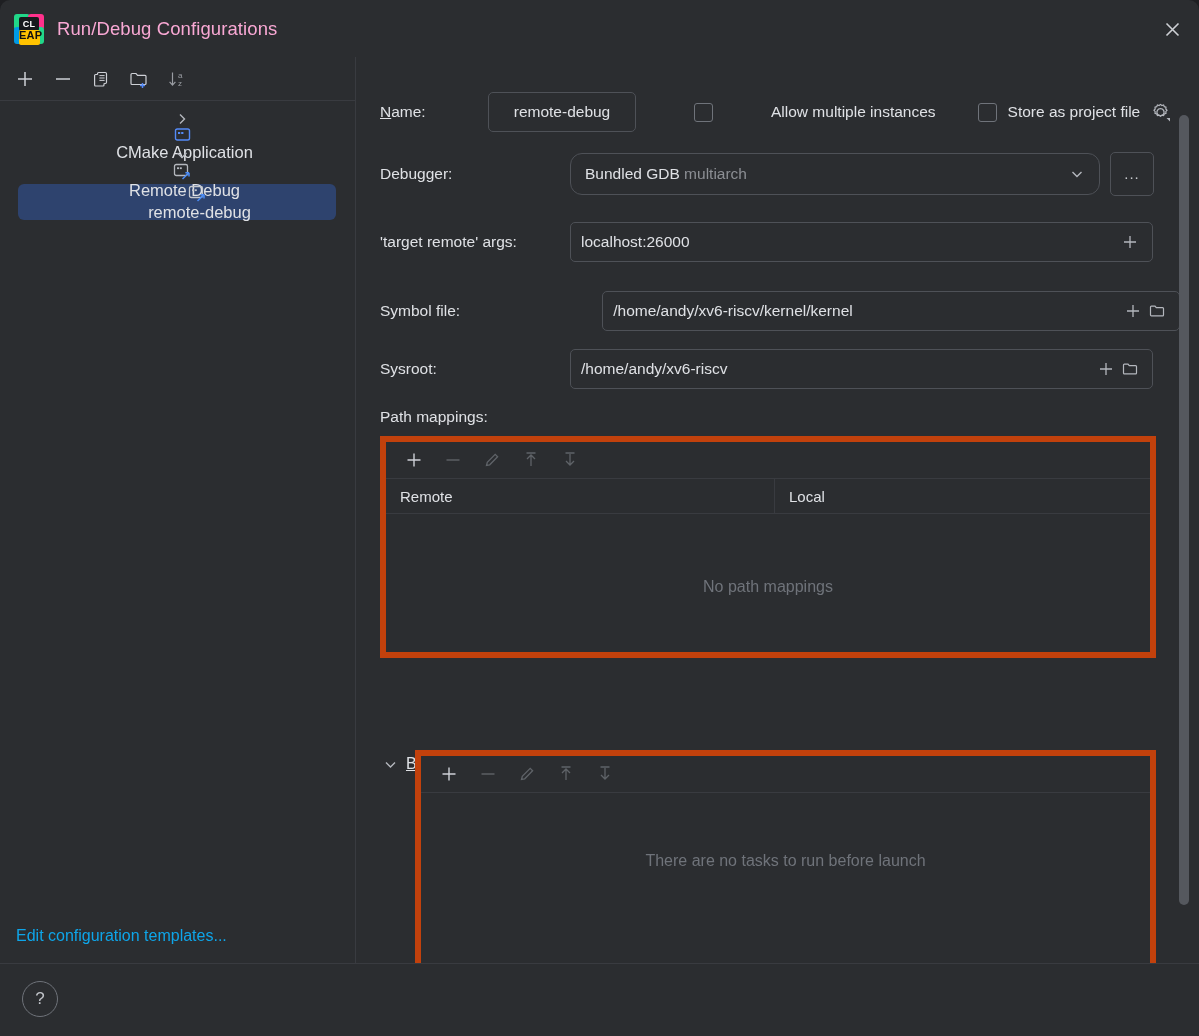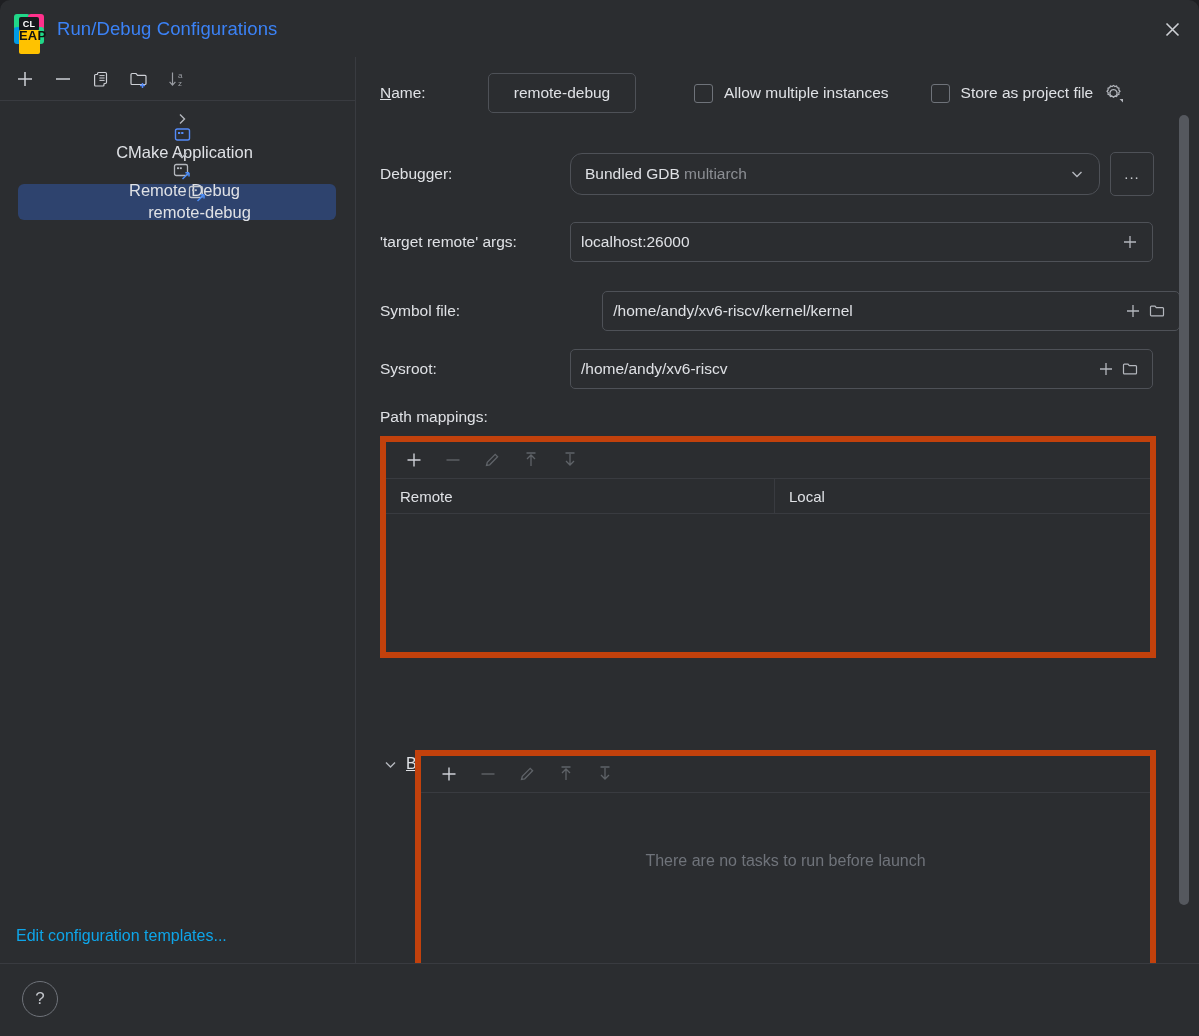--- a/index.html
+++ b/index.html
@@ -38,29 +38,29 @@
   .logo-c2 { left: 14px; top: 0; width: 16px; height: 16px; background: #FF318C; }
   .logo-c3 { left: 0;  top: 13px; width: 17px; height: 17px; background: #009AE5; }
   .logo-c4 { left: 14px; top: 13px; width: 16px; height: 17px; background: #21D789; }
   .logo-center {
     position: absolute; left: 5px; top: 3px; width: 20px; height: 14px;
     background: #17191c; border-radius: 2px;
     color: #fff; font-size: 9px; font-weight: bold;
     line-height: 14px; text-align: center; letter-spacing: .3px;
   }
   .logo-eap {
-    position: absolute; left: 5px; top: 16px; width: 21px; height: 24px;
+    position: absolute; left: 5px; top: 16px; width: 21px; height: 15px;
     background: #FFC200; border-radius: 2px;
-    color: #111; font-size: 13px; font-weight: bold;
+    color: #111; font-size: 11px; font-weight: bold;
     line-height: 11px; text-align: right; letter-spacing: .2px;
   }
   .dialog-title {
     margin-left: 13px;
     font-size: 18.5px;
-    color: #3b82f6;
+    color: #f9a8d4;
     letter-spacing: .1px;
   }
   .close-btn {
     position: absolute; right: 10px; top: 12px;
     width: 34px; height: 34px;
     display: flex; align-items: center; justify-content: center;
     border-radius: 5px; cursor: default;
   }
 
   
@@ -335,29 +335,29 @@
         </div>
         <div class="tree-label">remote-debug</div>
       </div>
     </div>
 
     <div class="edit-templates">Edit configuration templates...</div>
   </div>
 
   <div class="right-panel">
 
-    <div class="row" style="top:16px; left:23px; width:800px;">
+    <div class="row" style="top:35px; left:23px; width:800px;">
       <div class="flabel" style="width:85px;">
         <u>N</u><span>ame:</span>
       </div>
       <div class="textfield" style="width:148px; height:40px; margin-left:23px; justify-content:center;">
         <span class="val" style="flex:none;">remote-debug</span>
       </div>
 
-      <div class="checkbox-row" style="margin-left:58px;">
+      <div class="checkbox-row" style="margin-left:58px;gap:47px;">
         <div class="cb"></div>
         <div class="cb-label">Allow multiple instances</div>
       </div>
 
       <div class="checkbox-row" style="margin-left:42px;">
         <div class="cb"></div>
         <div class="cb-label">Store as project file</div>
         <div style="width:22px;height:22px;margin-left:9px;display:flex;align-items:center;justify-content:center;">
           <svg width="21" height="21" viewBox="0 0 21 21">
             <path d="M10.5 6.6 a3.6 3.6 0 1 0 0.01 0 Z" stroke="#b4b7bd" stroke-width="1.3" fill="none"></path>
@@ -456,20 +456,21 @@
         <div class="mini-btn">
           <svg width="20" height="20" viewBox="0 0 20 20">
               <path d="M10 4 V15 M6 11 L10 15 L14 11 M5.5 3 H14.5" stroke="#5f6368" stroke-width="1.3" fill="none"></path>
             </svg>
         </div>
       </div>
       <div class="table-head">
         <div class="th col1">Remote</div>
         <div class="th col2">Local</div>
       </div>
+      <div class="empty-text" style="height:146px;">No path mappings</div>
     </div>
 
     <div class="section-header" style="left:26px; top:662px; width:790px;margin-top:36px;">
       <span style="display:flex;align-items:center;">
         <svg width="15" height="15" viewBox="0 0 15 15">
             <path d="M3 5.5 L7.5 10 L12 5.5" stroke="#b4b7bd" stroke-width="1.4" fill="none"></path>
           </svg>
       </span>
       <span class="section-title"><u>B</u><span>efore launch</span></span>
       <span class="section-line" style="width:625px;"></span>

